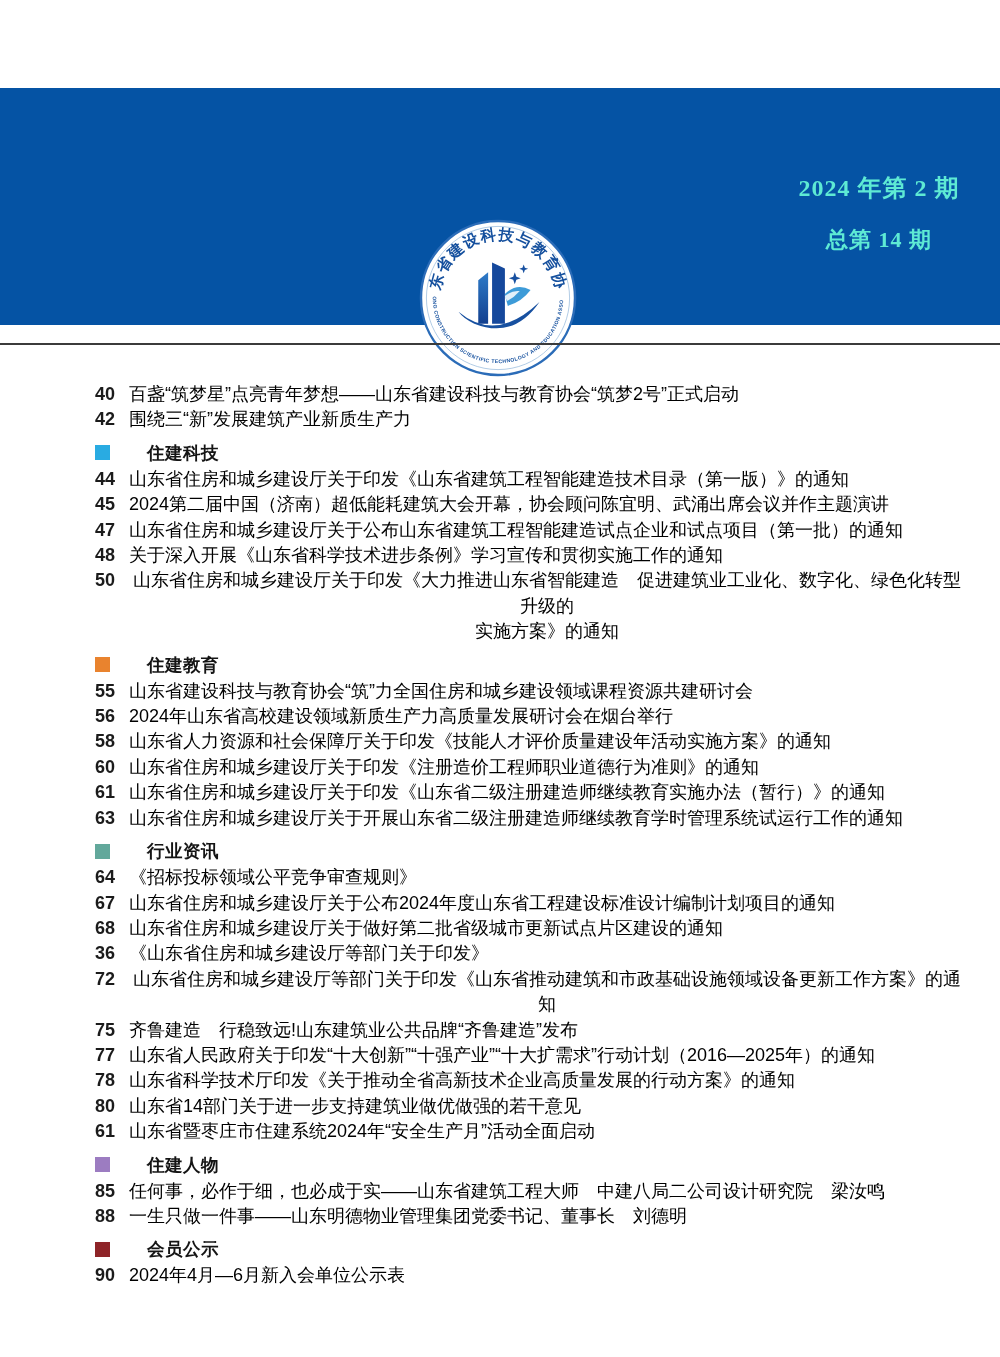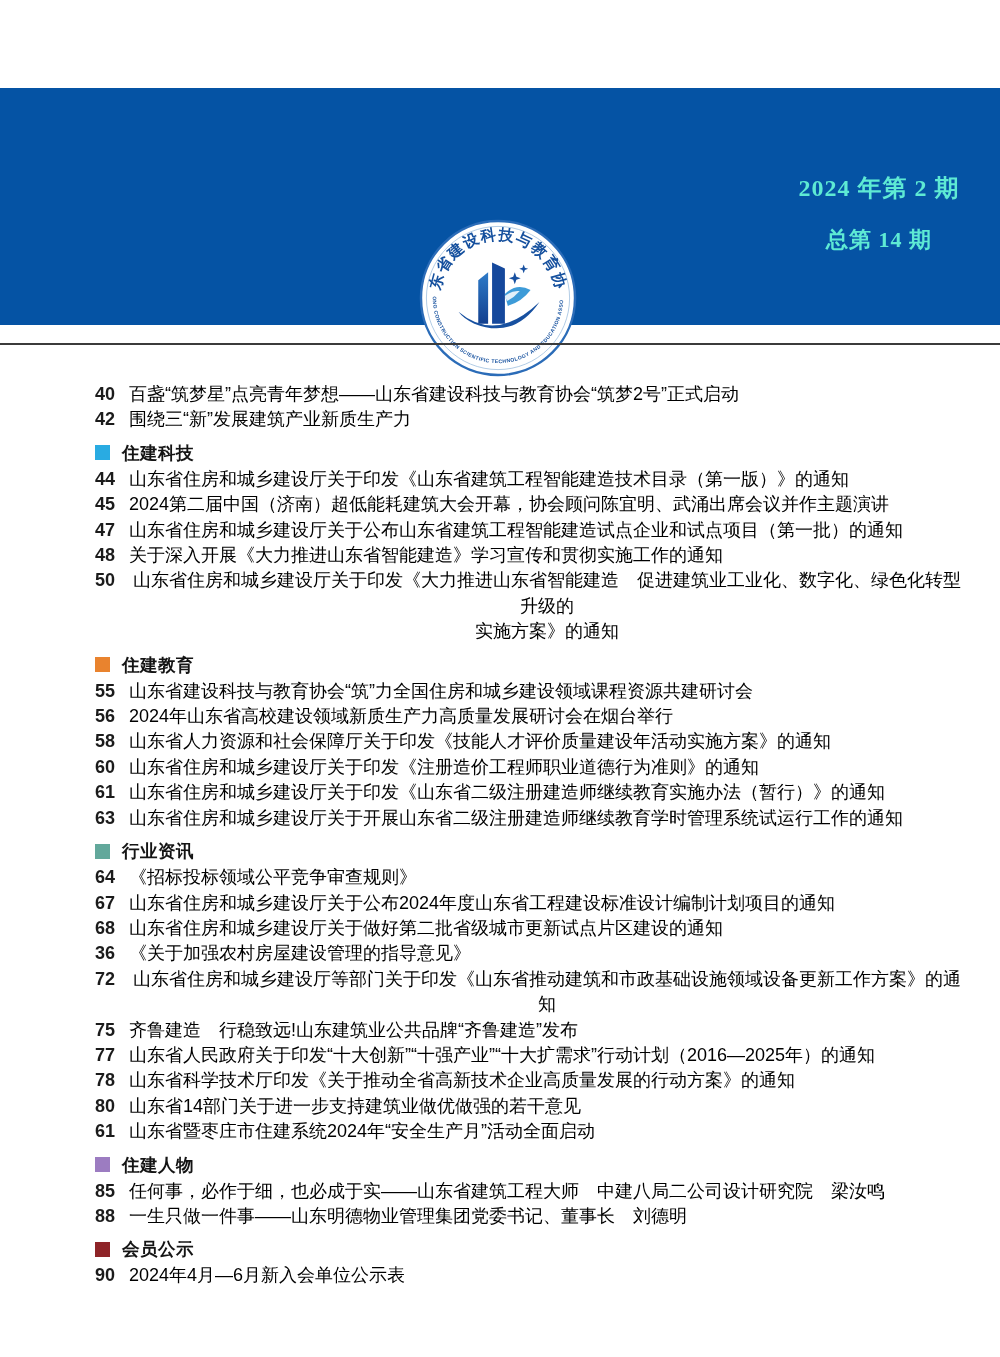--- a/index.html
+++ b/index.html
@@ -18,21 +18,21 @@
   
   .rule { position:absolute; left:0; top:343px; width:1000px; height:2px; background:#3b3b3b; }
 
   
   .toc { position:absolute; left:95px; top:382px; width:870px; }
   .row { display:flex; gap:8px; line-height:25.4px; font-size:18px; }
   .num { flex:0 0 26px; font-weight:bold; color:#1b1b1b; }
   .title { color:#000000; white-space:pre-line;text-align:center; }
   .sec { display:flex; align-items:center; gap:12px; height:24px; margin-top:8px; margin-bottom:2px; }
   .bullet { width:15px; height:15px; flex:0 0 15px; }
-  .sec-name { font-size:17.5px; font-weight:bold; color:#141414; letter-spacing:0.5px; }
+  .sec-name { font-size:17.5px; font-weight:bold; color:#141414; letter-spacing:0.5px;margin-left:25px; }
 </style>
 </head>
 <body>
 
 <div class="page">
 
   <div class="band">
 
     <div class="logo-wrap">
       <svg viewBox="0 0 160 160" width="158" height="158">
@@ -99,21 +99,21 @@
       <div class="row">
     <span class="num">45</span>
     <span class="title">2024第二届中国（济南）超低能耗建筑大会开幕，协会顾问陈宜明、武涌出席会议并作主题演讲</span>
   </div>
       <div class="row">
     <span class="num">47</span>
     <span class="title">山东省住房和城乡建设厅关于公布山东省建筑工程智能建造试点企业和试点项目（第一批）的通知</span>
   </div>
       <div class="row">
     <span class="num">48</span>
-    <span class="title">关于深入开展《大力推进山东省智能建造》学习宣传和贯彻实施工作的通知</span>
+    <span class="title">关于深入开展《山东省科学技术进步条例》学习宣传和贯彻实施工作的通知</span>
   </div>
       <div class="row">
     <span class="num">50</span>
     <span class="title">山东省住房和城乡建设厅关于印发《大力推进山东省智能建造　促进建筑业工业化、数字化、绿色化转型升级的
 实施方案》的通知</span>
   </div>
       <div class="sec">
     <span class="bullet" style="background: rgb(233, 131, 46);"></span>
     <span class="sec-name">住建教育</span>
   </div>
@@ -152,21 +152,21 @@
       <div class="row">
     <span class="num">67</span>
     <span class="title">山东省住房和城乡建设厅关于公布2024年度山东省工程建设标准设计编制计划项目的通知</span>
   </div>
       <div class="row">
     <span class="num">68</span>
     <span class="title">山东省住房和城乡建设厅关于做好第二批省级城市更新试点片区建设的通知</span>
   </div>
       <div class="row">
     <span class="num">36</span>
-    <span class="title">《关于加强农村房屋建设管理的指导意见》</span>
+    <span class="title">《山东省住房和城乡建设厅等部门关于印发》</span>
   </div>
       <div class="row">
     <span class="num">72</span>
     <span class="title">山东省住房和城乡建设厅等部门关于印发《山东省推动建筑和市政基础设施领域设备更新工作方案》的通知</span>
   </div>
       <div class="row">
     <span class="num">75</span>
     <span class="title">齐鲁建造　行稳致远!山东建筑业公共品牌“齐鲁建造”发布</span>
   </div>
       <div class="row">

